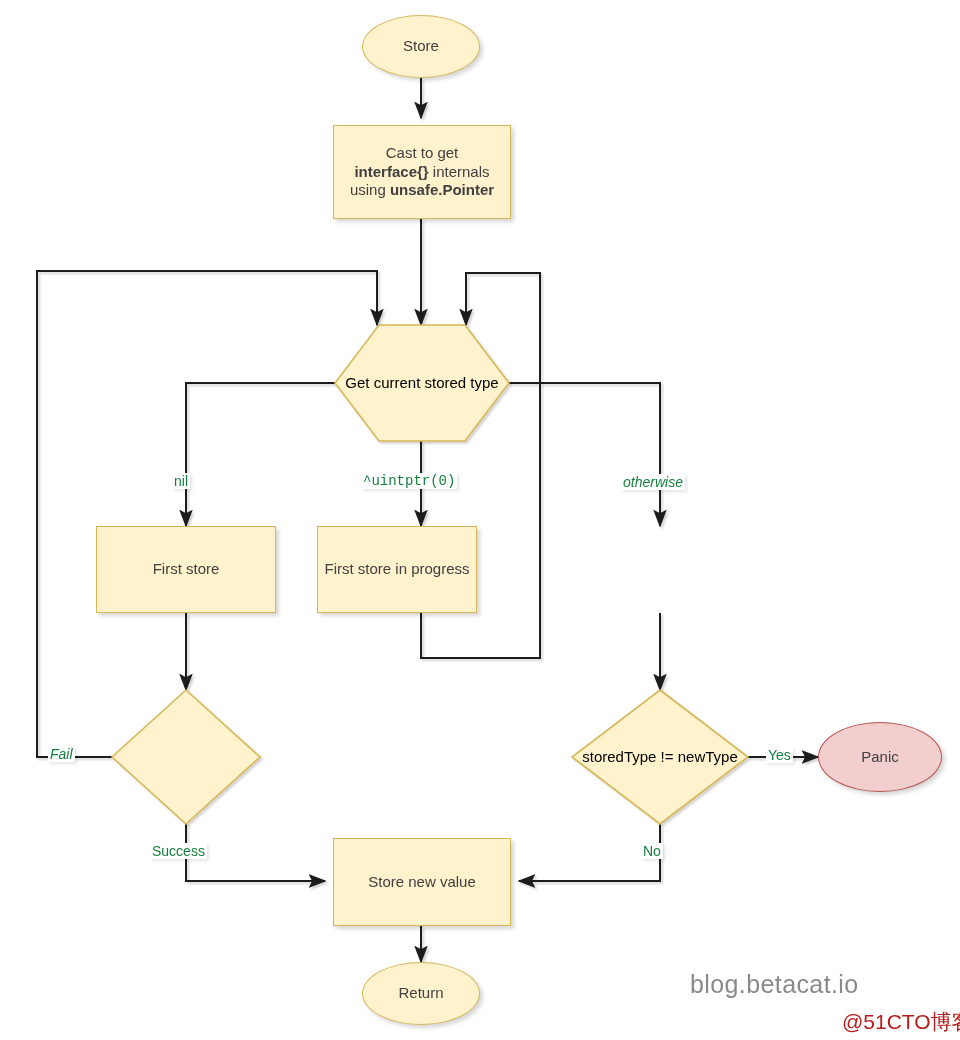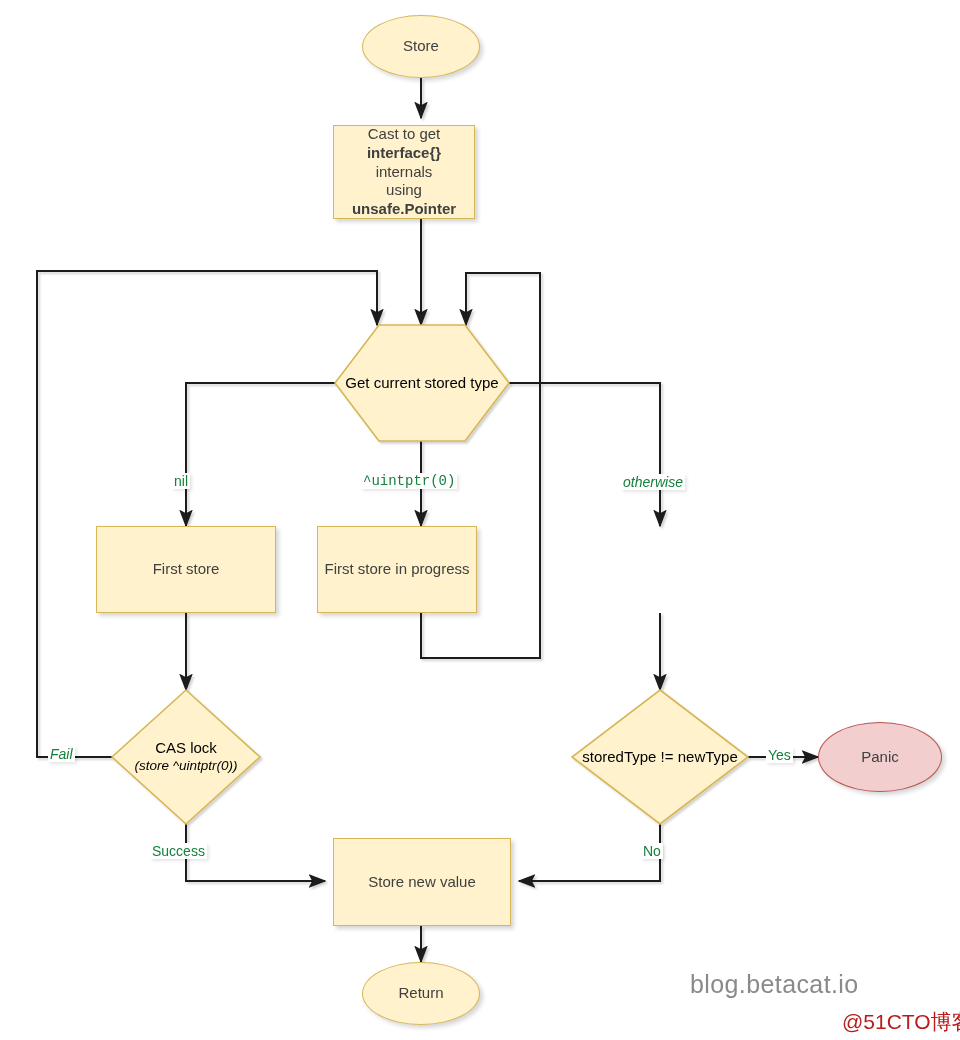--- a/index.html
+++ b/index.html
@@ -140,21 +140,21 @@
       <path d="M660,824 L660,881 L519,881" marker-end="url(#arrow)"></path>
 
       <path d="M421,926 L421,962" marker-end="url(#arrow)"></path>
     </g>
   </svg>
 
   <div class="node terminator" style="left:362px; top:15px; width:118px; height:63px;">
     <span class="inner">Store</span>
   </div>
 
-  <div class="node process" style="left:333px; top:125px; width:142px; height:94px;">
+  <div class="node process" style="left:333px; top:125px; width:178px; height:94px;">
     <span class="inner">
       <span>Cast to get</span><br>
       <span class="bold">interface{}</span><span> internals</span><br>
       <span>using </span><span class="bold">unsafe.Pointer</span>
     </span>
   </div>
 
   <div class="poly-node" style="left:335px; top:325px; width:174px; height:116px;">
     <svg class="shape-svg" viewBox="0 0 174 116" preserveAspectRatio="none">
       <polygon points="44,0 130,0 174,58 130,116 44,116 0,58" fill="#fff2cc" stroke="#d6b656" stroke-width="1.6" filter="url(#softshadow)"></polygon>
@@ -168,24 +168,20 @@
 
   <div class="node process" style="left:317px; top:526px; width:160px; height:87px;">
     <span class="inner">First store in progress</span>
   </div>
 
 
   <div class="poly-node" style="left:112px; top:690px; width:148px; height:134px;">
     <svg class="shape-svg" viewBox="0 0 148 134" preserveAspectRatio="none">
       <polygon points="74,0 148,67 74,134 0,67" fill="#fff2cc" stroke="#d6b656" stroke-width="1.6" filter="url(#softshadow)"></polygon>
     </svg>
-    <span class="inner">
-      <span>CAS lock</span>
-      <span class="sub-ital">(store ^uintptr(0))</span>
-    </span>
   </div>
 
   <div class="poly-node" style="left:572px; top:690px; width:176px; height:134px;">
     <svg class="shape-svg" viewBox="0 0 176 134" preserveAspectRatio="none">
       <polygon points="88,0 176,67 88,134 0,67" fill="#fff2cc" stroke="#d6b656" stroke-width="1.6" filter="url(#softshadow)"></polygon>
     </svg>
     <span class="inner">storedType != newType</span>
   </div>
 
   <div class="node panic" style="left:818px; top:722px; width:124px; height:70px;">

